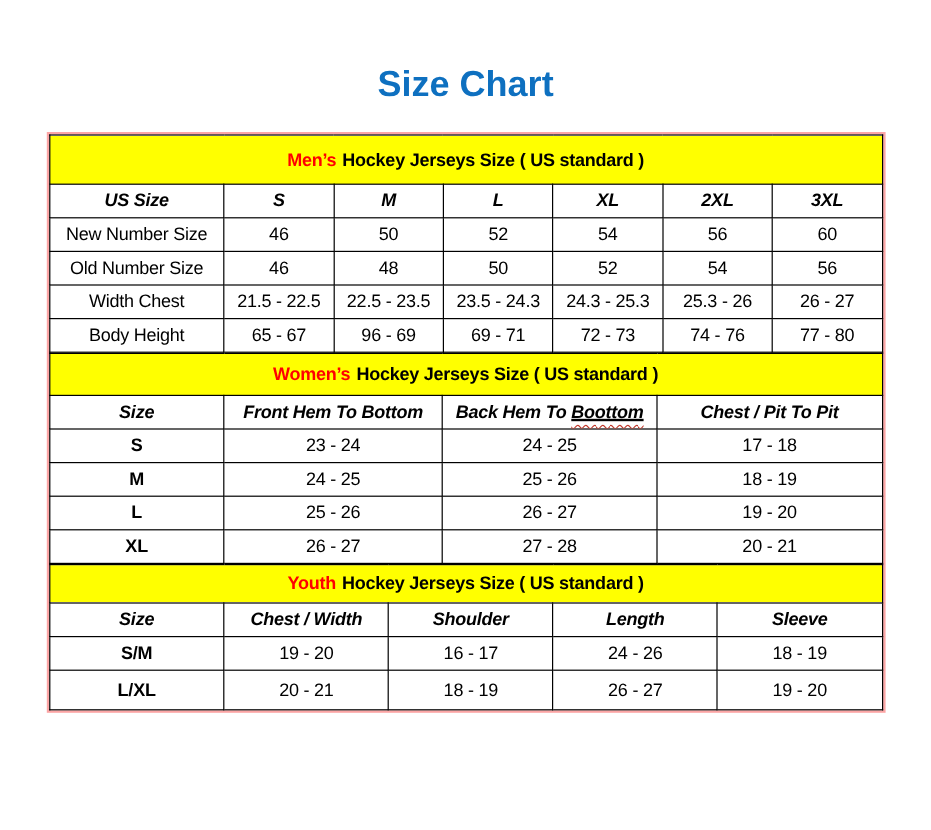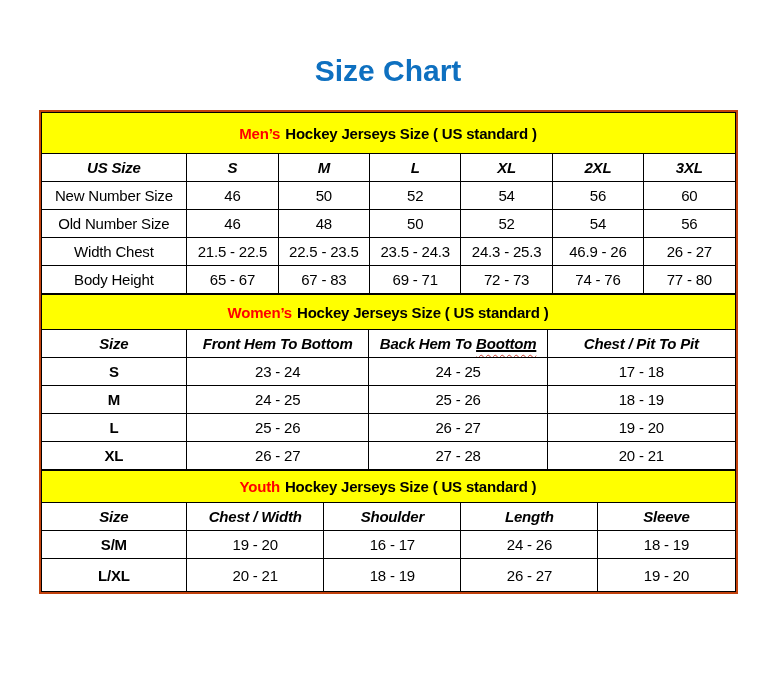--- a/index.html
+++ b/index.html
@@ -15,21 +15,21 @@
     margin:0; padding-top:54px;
     text-align:center;
     font-size:30px; font-weight:bold;
     color:#0e70c0;
     letter-spacing:0px;
   }
 
   .chart-wrapper {
     width:695px;
     margin:22px auto 16px auto;
-    border:2px solid #c2410c;
+    border:2px solid #fca5a5;
   }
 
   table.section {
     width:100%;
     border-collapse:collapse;
     table-layout:fixed;
   }
   table.section td, table.section th {
     border:1px solid #000;
     text-align:center;
@@ -126,27 +126,27 @@
         <td>52</td>
         <td>54</td>
         <td>56</td>
       </tr>
       <tr class="vals">
         <td>Width Chest</td>
         <td>21.5 - 22.5</td>
         <td>22.5 - 23.5</td>
         <td>23.5 - 24.3</td>
         <td>24.3 - 25.3</td>
-        <td>46.9 - 26</td>
+        <td>25.3 - 26</td>
         <td>26 - 27</td>
       </tr>
       <tr class="vals">
         <td>Body Height</td>
         <td>65 - 67</td>
-        <td>67 - 83</td>
+        <td>96 - 69</td>
         <td>69 - 71</td>
         <td>72 - 73</td>
         <td>74 - 76</td>
         <td>77 - 80</td>
       </tr>
     </tbody>
       </table>
 
     <table class="section">
       <colgroup>

